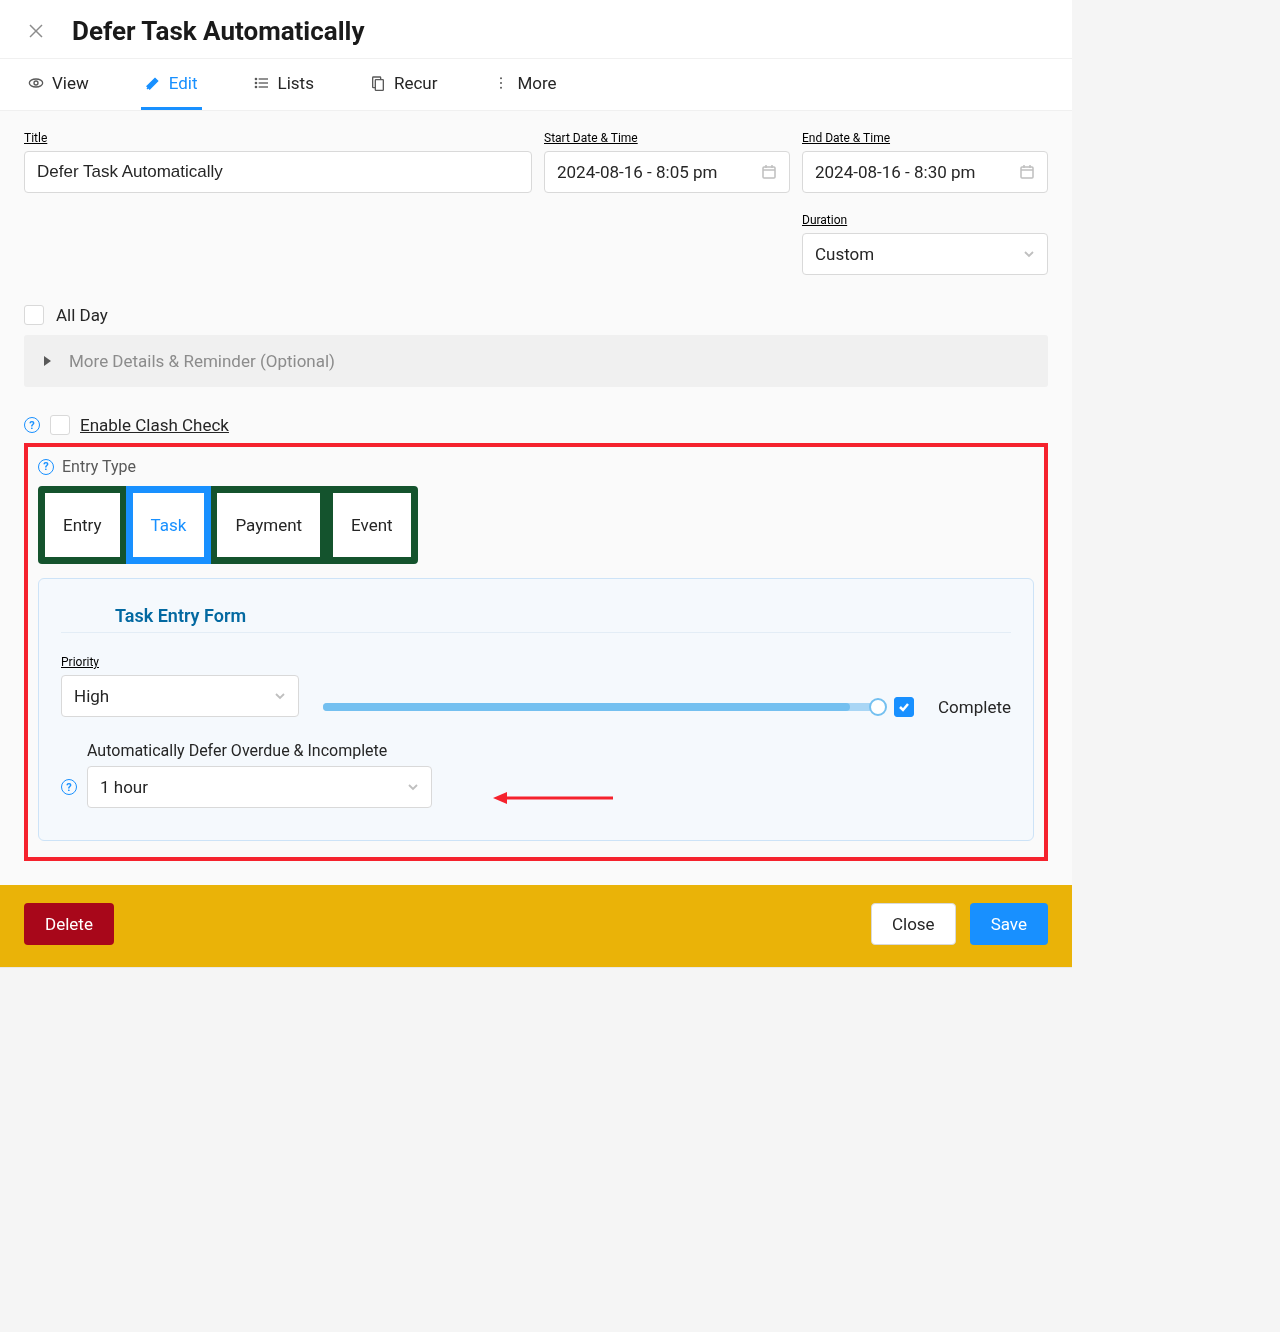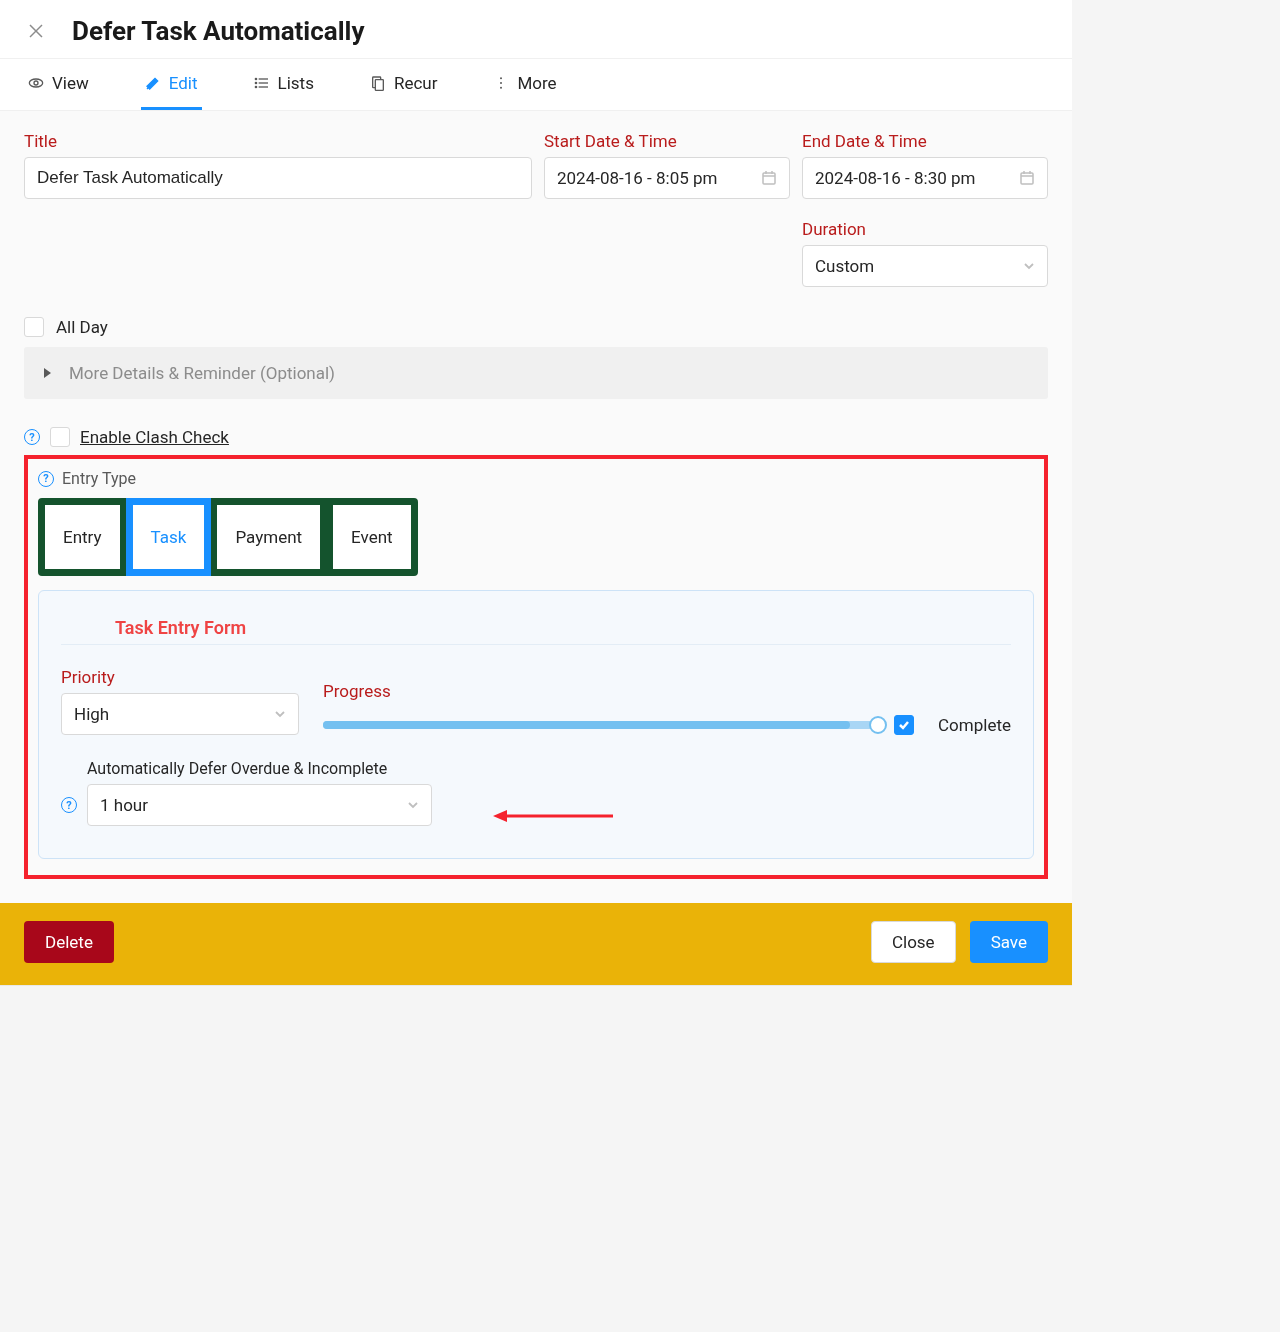--- a/index.html
+++ b/index.html
@@ -62,22 +62,23 @@
     .form-body {
       background: #fafafa;
       padding: 20px 24px 24px 24px;
     }
     .form-row { display: flex; gap: 12px; margin-bottom: 8px; }
     .field { display: flex; flex-direction: column; gap: 6px; }
     .field-title { flex: 0 0 508px; }
     .field-start { flex: 0 0 246px; }
     .field-end  { flex: 0 0 246px; }
     .field-label {
-      font-size: 17px;
-      color: #b91c1c;
+      font-size: 12px;
+      color: #000000;
+      text-decoration: underline;
     }
     .text-input, .date-input, .select {
       height: 42px;
       background: #fff;
       border: 1px solid #d9d9d9;
       border-radius: 4px;
       padding: 0 12px;
       font-size: 17px;
       color: #262626;
       width: 100%;
@@ -148,21 +149,21 @@
     .seg-item.active { border-color:#1890ff; color:#1890ff; z-index:1; position:relative;}
     
     .task-form-fieldset {
       border: 1px solid #cde3f7;
       background: #f5f9fd;
       border-radius: 6px;
       padding: 26px 22px 32px 22px;
       margin-top: 14px;
     }
     .fieldset-legend {
-      color:#ef4444; font-size:18px; font-weight:600;
+      color:#0369a1; font-size:18px; font-weight:600;
       padding-bottom: 6px;
       border-bottom: 1px solid #e3edf6;
       position:relative;
       margin-bottom: 22px;
     }
     .fieldset-legend span {
       background:#f5f9fd; padding: 0 14px 0 54px;
     }
     
     .task-row { display:flex; gap:24px; align-items:flex-end; }
@@ -342,21 +343,20 @@
           <div class="field-priority">
             <div class="field-label">Priority</div>
             <div class="select">
               <span>High</span>
               <svg class="chevron" viewBox="0 0 12 12">
                   <path d="M2 4l4 4 4-4"></path>
                 </svg>
             </div>
           </div>
           <div class="field-progress">
-            <div class="field-label">Progress</div>
             <div class="progress-row">
               <div class="slider">
                 <div class="slider-fill"></div>
                 <div class="slider-thumb"></div>
               </div>
               <div class="complete-cb">
                 <div class="checkbox checked">
                   <svg viewBox="0 0 12 12">
                       <path d="M2 6l3 3 5-6"></path>
                     </svg>

